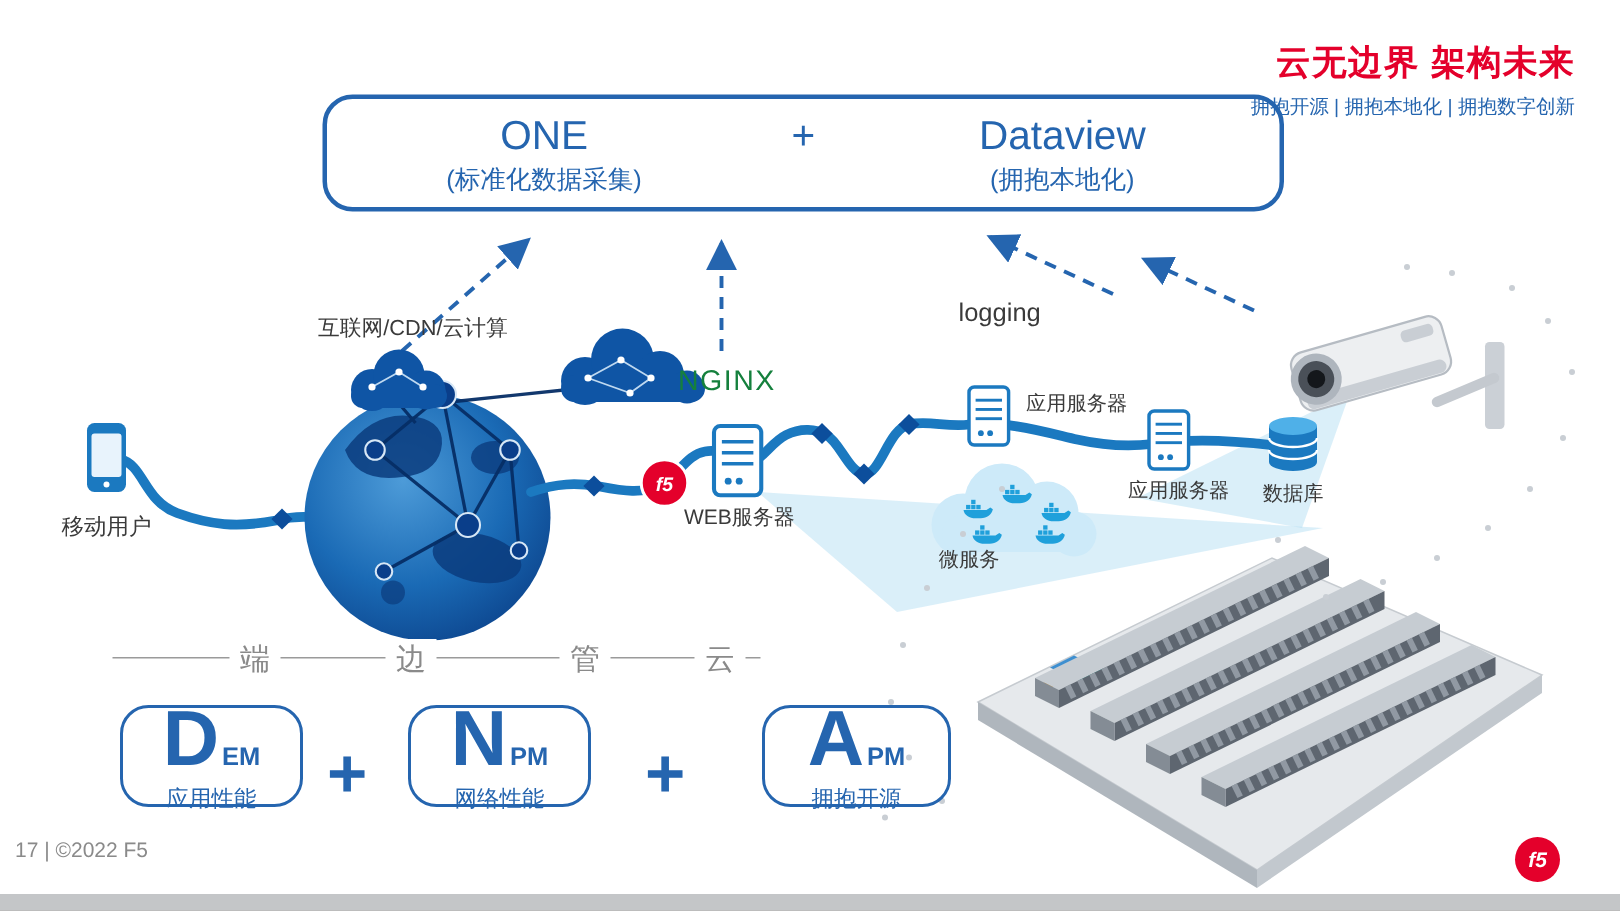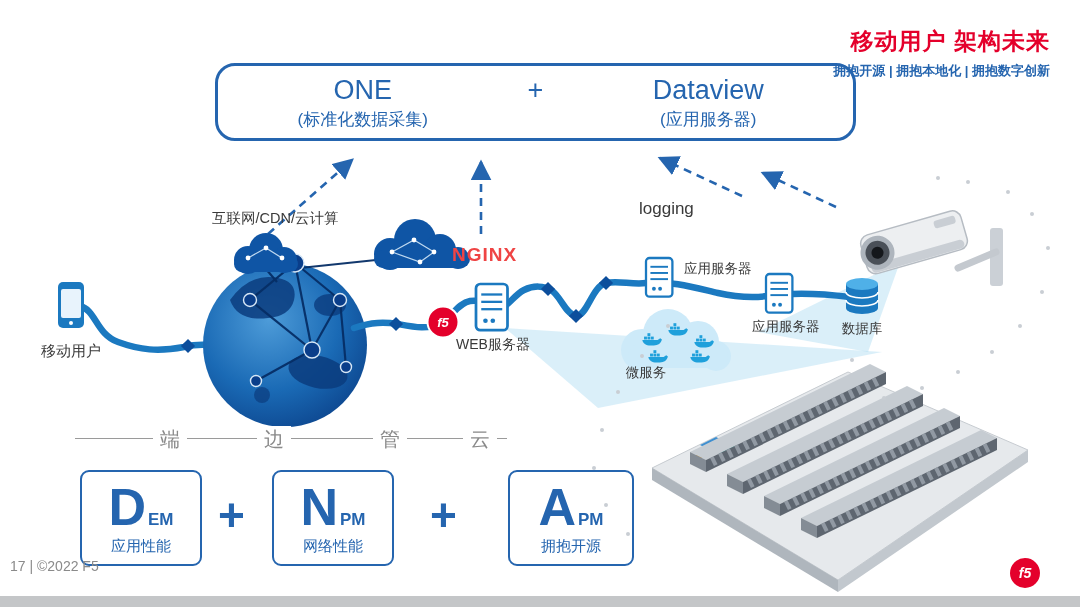--- a/index.html
+++ b/index.html
@@ -7,21 +7,21 @@
     position:relative;width:1080px;height:607px;background:#ffffff;
     overflow:hidden;font-family:"Liberation Sans",sans-serif;
   }
   .art{position:absolute;left:0;top:0;z-index:1;}
   .lbl{position:absolute;z-index:2;color:#3a3a3a;white-space:nowrap;}
   .center{text-align:center;}
 
   
   .slogan{position:absolute;right:30px;top:26px;text-align:right;z-index:2;}
   .slogan-main{color:#E4002B;font-size:23px;font-weight:bold;letter-spacing:1px;}
-  .slogan-sub{color:#2565AF;font-size:13px;font-weight:bold;margin-top:5px;}
+  .slogan-sub{color:#2565AF;font-size:13px;font-weight:normal;margin-top:5px;}
 
   
   .top-box{
     position:absolute;left:215px;top:63px;width:641px;height:78px;z-index:2;
     border:3px solid #2565AF;border-radius:20px;box-sizing:border-box;
     display:grid;grid-template-columns:1fr 56px 1fr;color:#2565AF;
     padding-top:9px;
   }
   .top-box .cell{display:flex;flex-direction:column;align-items:center;}
   .top-box .t{font-size:27px;font-weight:500;line-height:30px;}
@@ -38,31 +38,31 @@
 
   
   .phone{
     position:absolute;left:58px;top:282px;width:26px;height:46px;z-index:2;
     background:#1B79C0;border-radius:5px;
   }
   .phone .screen{position:absolute;left:3px;right:3px;top:7px;bottom:10px;background:#E8F3FC;border-radius:2px;}
   .phone .home{position:absolute;left:50%;bottom:3px;width:4px;height:4px;margin-left:-2px;border-radius:50%;background:#fff;}
 
   
-  .nginx{position:absolute;left:452px;top:244px;z-index:2;color:#ef4444;font-size:19px;font-weight:bold;letter-spacing:1px;}
+  .nginx{position:absolute;left:452px;top:244px;z-index:2;color:#15803d;font-size:19px;font-weight:normal;letter-spacing:1px;}
 
   
   .edge-line{position:absolute;left:75px;top:424px;width:432px;height:30px;z-index:2;}
   .edge-line .rule{position:absolute;left:0;right:0;top:14px;border-top:1.5px solid #9a9a9a;}
   .edge-line span{position:absolute;top:2px;background:#fff;padding:0 7px;font-size:20px;color:#8a8a8a;}
 
   
   .mbox{
-    position:absolute;top:470px;height:96px;z-index:2;box-sizing:border-box;
-    border:2.5px solid #2565AF;border-radius:9px;color:#2565AF;
+    position:absolute;top:470px;height:68px;z-index:2;box-sizing:border-box;
+    border:2.5px solid #2565AF;border-radius:19px;color:#2565AF;
     display:flex;flex-direction:column;align-items:center;justify-content:center;
   }
   .mbox .bigline{line-height:1;}
   .mbox .letter{font-size:52px;font-weight:bold;}
   .mbox .suffix{font-size:17px;font-weight:bold;margin-left:2px;}
   .mbox .mlabel{font-size:15px;margin-top:4px;}
   .mplus{position:absolute;top:488px;z-index:2;color:#2565AF;font-size:46px;font-weight:bold;}
 
   
   .page-info{position:absolute;left:10px;top:558px;font-size:14px;color:#8a8a8a;z-index:3;}
@@ -287,33 +287,33 @@
         <circle cx="594" cy="468" r="2"></circle>
       <circle cx="606" cy="505" r="2"></circle>
         <circle cx="628" cy="534" r="2"></circle>
         <circle cx="590" cy="545" r="2"></circle>
       <circle cx="938" cy="178" r="2"></circle>
         <circle cx="968" cy="182" r="2"></circle>
     </g>
   </svg>
 
   <div class="slogan">
-    <div class="slogan-main">移动用户  架构未来</div>
+    <div class="slogan-main">云无边界  架构未来</div>
     <div class="slogan-sub">拥抱开源 | 拥抱本地化 | 拥抱数字创新</div>
   </div>
 
   <div class="top-box">
     <div class="cell">
       <div class="t">ONE</div>
       <div class="s">(标准化数据采集)</div>
     </div>
     <div class="plus">+</div>
     <div class="cell">
       <div class="t">Dataview</div>
-      <div class="s">(应用服务器)</div>
+      <div class="s">(拥抱本地化)</div>
     </div>
   </div>
 
   <div class="lbl" style="left:639px;top:199px;font-size:17px;">logging</div>
 
   <div class="lbl" style="left:212px;top:209px;font-size:14.5px;">互联网/CDN/云计算</div>
 
 
   <div class="phone">
     <div class="screen"></div>

